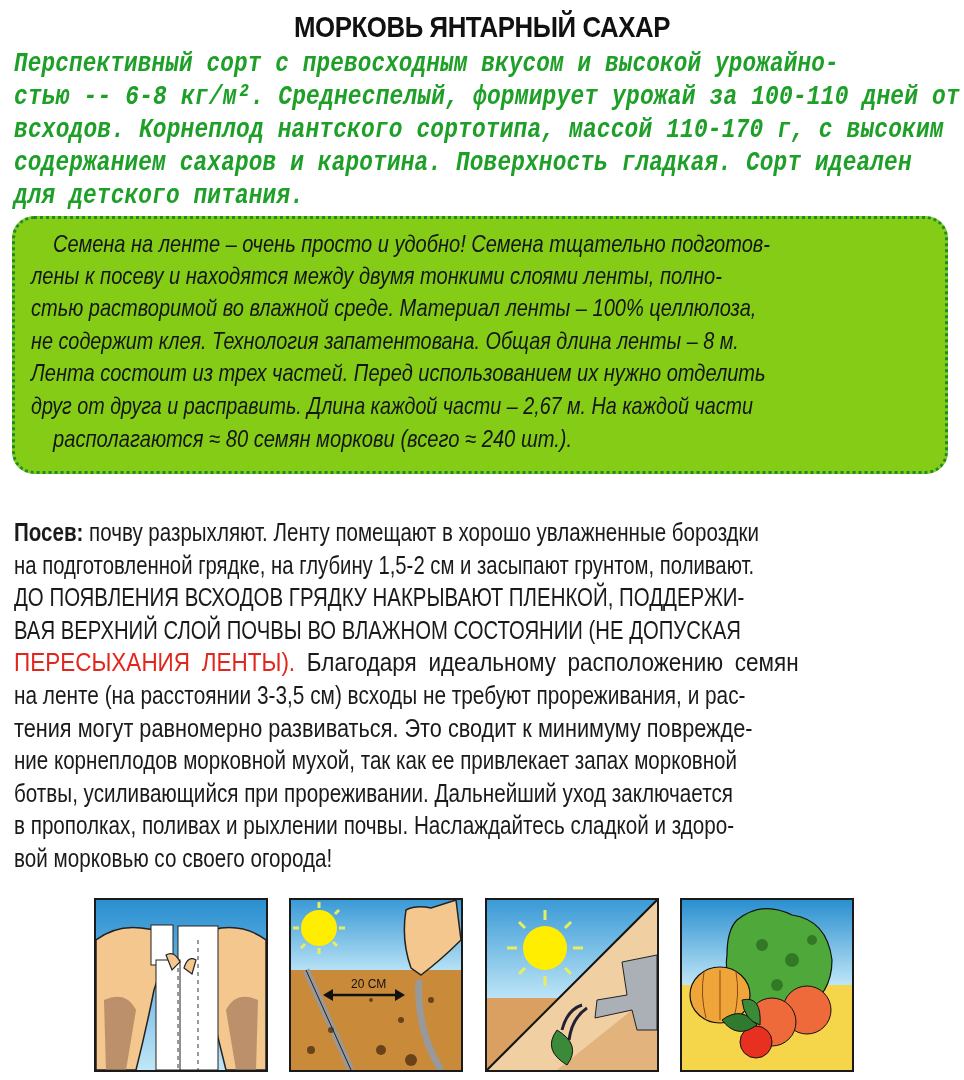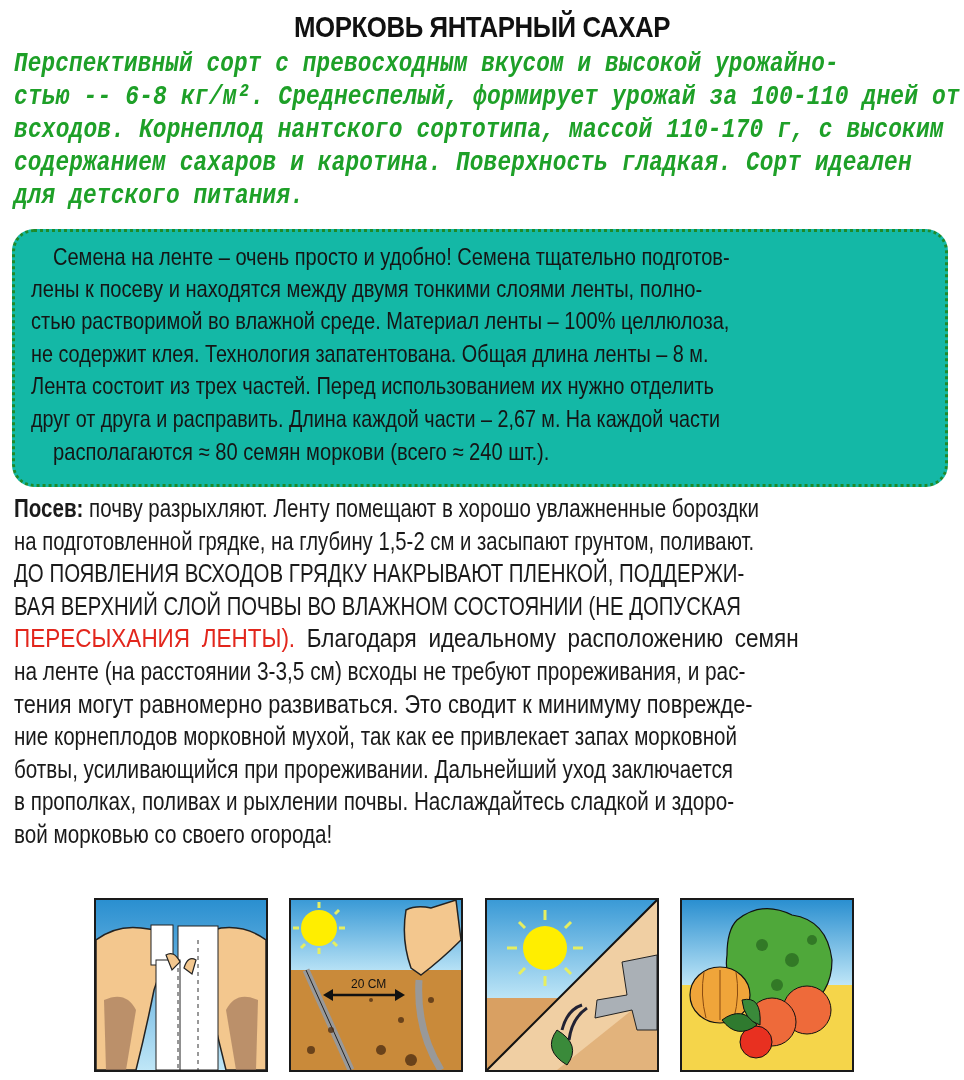--- a/index.html
+++ b/index.html
@@ -1,22 +1,22 @@
 <!DOCTYPE html>
 <html><head>
 <meta charset="utf-8">
 <style>
   html, body { margin:0; padding:0; background:#ffffff; }
   body { width:964px; height:1080px; position:relative; overflow:hidden; font-family:"Liberation Sans", sans-serif; }
   .title { position:absolute; left:0; top:9px; width:964px; text-align:center; font-weight:bold; font-size:30px; letter-spacing:-0.5px; color:#111; transform:scaleX(0.86); transform-origin:center; line-height:36px; }
   .green { position:absolute; left:14px; top:48px; width:936px;font-family:Liberation Mono, monospace; }
   .green .ln { display:block; height:33px; line-height:33px; font-size:27px; font-weight:bold; font-style:italic; color:#1ea028; white-space:nowrap; transform-origin:left center; letter-spacing:0.2px; }
-  .seedbox { position:absolute; left:12px; top:229px; width:936px; height:258px; background:#14b8a6; border-radius:22px; border:3px dotted #1f8a2a; box-sizing:border-box; }
+  .seedbox { position:absolute; left:12px; top:216px; width:936px; height:258px; background:#84cc16; border-radius:22px; border:3px dotted #1f8a2a; box-sizing:border-box;font-style:italic; }
   .seedbox .ln { position:absolute; white-space:nowrap; font-size:24px; line-height:30px; color:#151515; transform-origin:left center; }
-  .body { position:absolute; left:14px; top:492px; width:940px; }
+  .body { position:absolute; left:14px; top:516px; width:940px; }
   .body .ln { display:block; height:32.6px; line-height:32.6px; font-size:25px; color:#1a1a1a; white-space:nowrap; transform-origin:left center; }
   .red { color:#e2261c; }
   .bold { font-weight:bold; }
   .pics { position:absolute; left:0; top:896px; width:964px; height:220px;padding-left:29px; }
   .pic { position:absolute; top:2px; width:174px; height:174px; border:2px solid #1a1a1a; box-sizing:border-box; overflow:hidden; }
   .cap { position:absolute; top:183px; width:220px; text-align:center; font-weight:bold; font-size:16px; line-height:18px; color:#111;font-family:Liberation Serif, serif; }
   .cap span { display:block; }
 </style>
 </head>
 <body>

